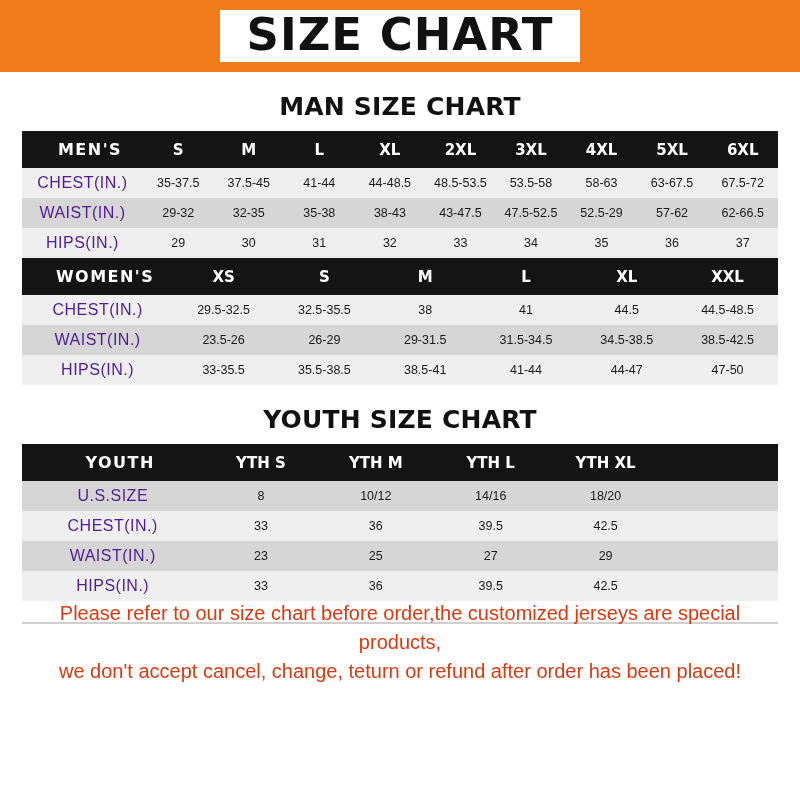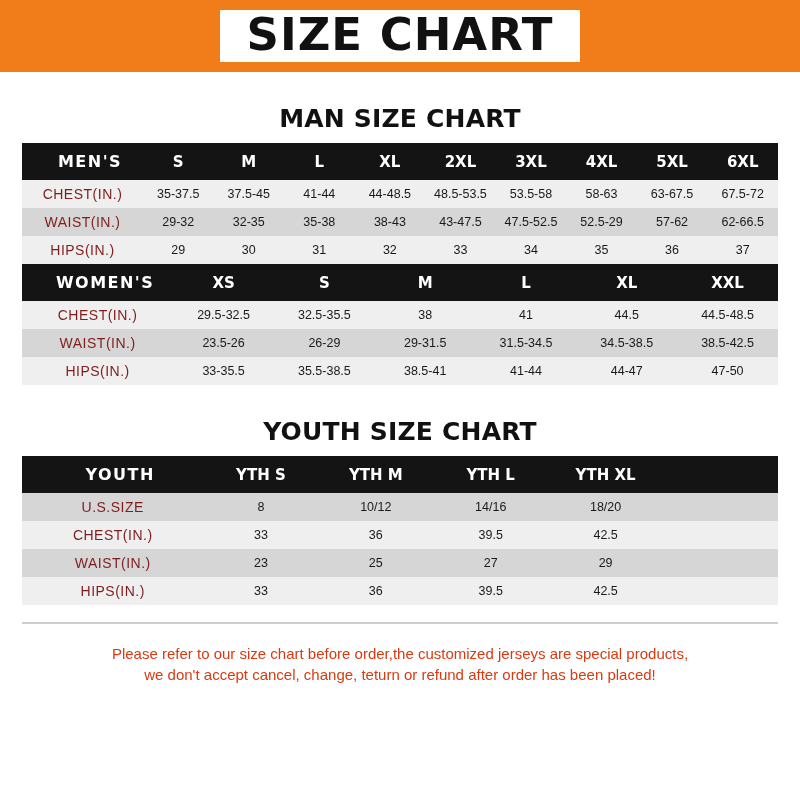--- a/index.html
+++ b/index.html
@@ -52,21 +52,21 @@
   
   .section {
     padding: 0 22px;
   }
   .section-title {
     text-align: center;
     font-family: "DejaVu Sans", sans-serif;
     font-weight: bold;
     font-size: 25px;
     color: #111111;
-    margin: 32px 0 10px 0;
+    margin: 20px 0 10px 0;
     letter-spacing: 0.2px;
   }
   table.size-table {
     width: 100%;
     border-collapse: collapse;
     table-layout: fixed;
   }
   table.size-table th,
   table.size-table td {
     text-align: center;
@@ -83,43 +83,43 @@
     padding: 9px 1px;
     font-family: "DejaVu Sans", sans-serif;
   }
   table.size-table thead th.corner {
     text-align: center;
     padding-left: 16px;
     letter-spacing: 1.5px;
     font-size: 16px;
   }
   table.size-table tbody td.rowhead {
-    font-size: 14px;
+    font-size: 16px;
     letter-spacing: 0.5px;
-    color: #7f1d1d;
+    color: #4c1d95;
   }
   tr.shade-dark td { background: #d6d6d6; }
   tr.shade-light td { background: #efefef; }
 
   
   .men-table col.c0 { width: 16%; }
   .women-table col.c0 { width: 20%; }
   .youth-table col.c0 { width: 24%; }
 
   
   .footer-note {
     position: absolute;
     left: 0;
     right: 0;
     bottom: 14px;
     padding: 0 22px;
     box-sizing: border-box;
     text-align: center;
     color: #d83a12;
-    font-size: 15px;
+    font-size: 20px;
     line-height: 1.45;
     font-family: "Liberation Sans", sans-serif;
   }
   .footer-divider {
     position: absolute;
     left: 22px;
     right: 22px;
     bottom: 76px;
     height: 2px;
     background: #cfcfcf;

